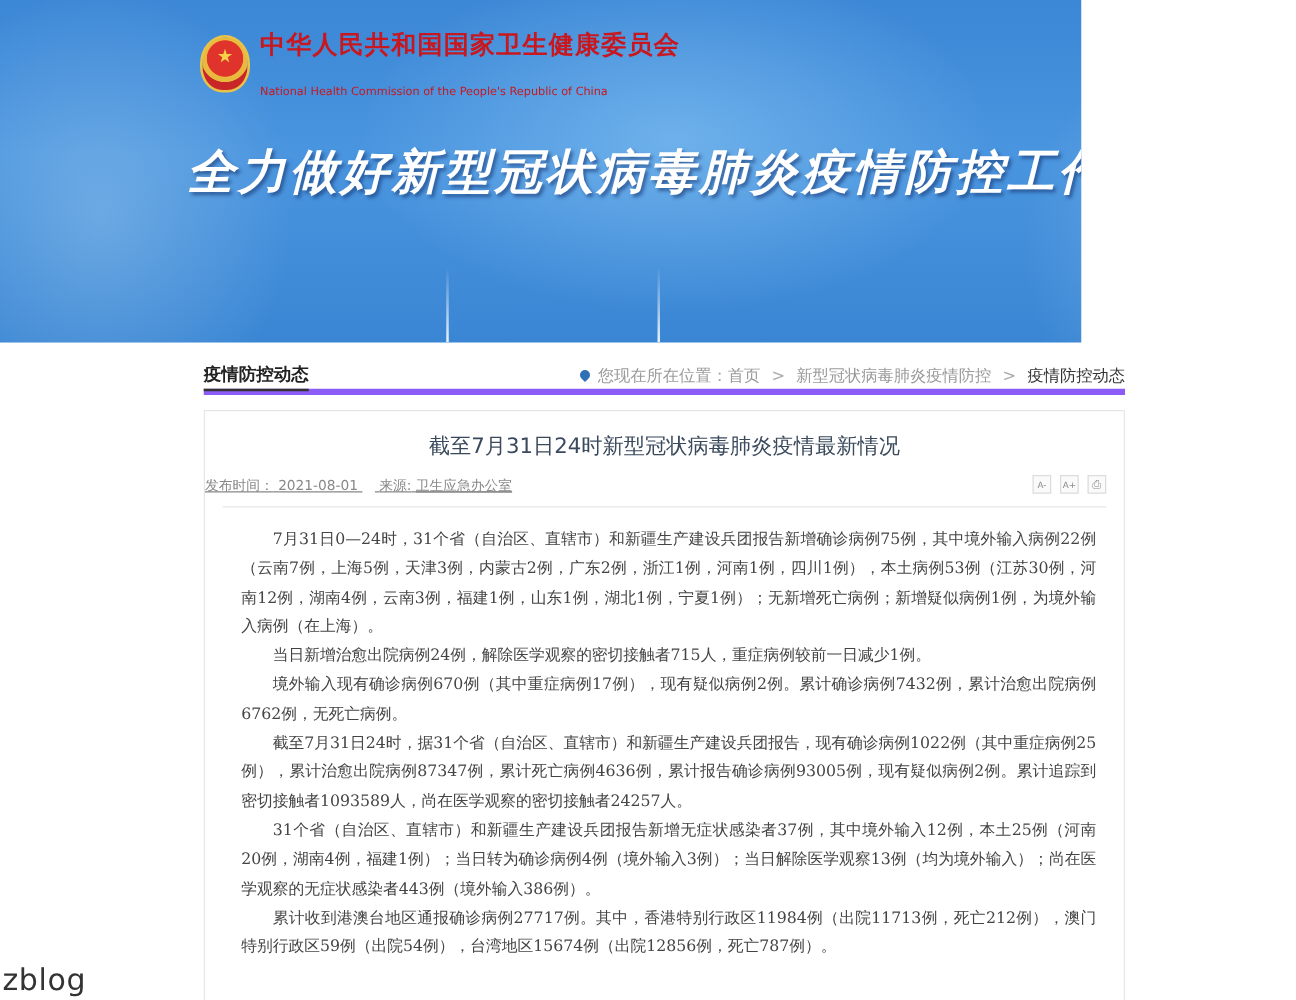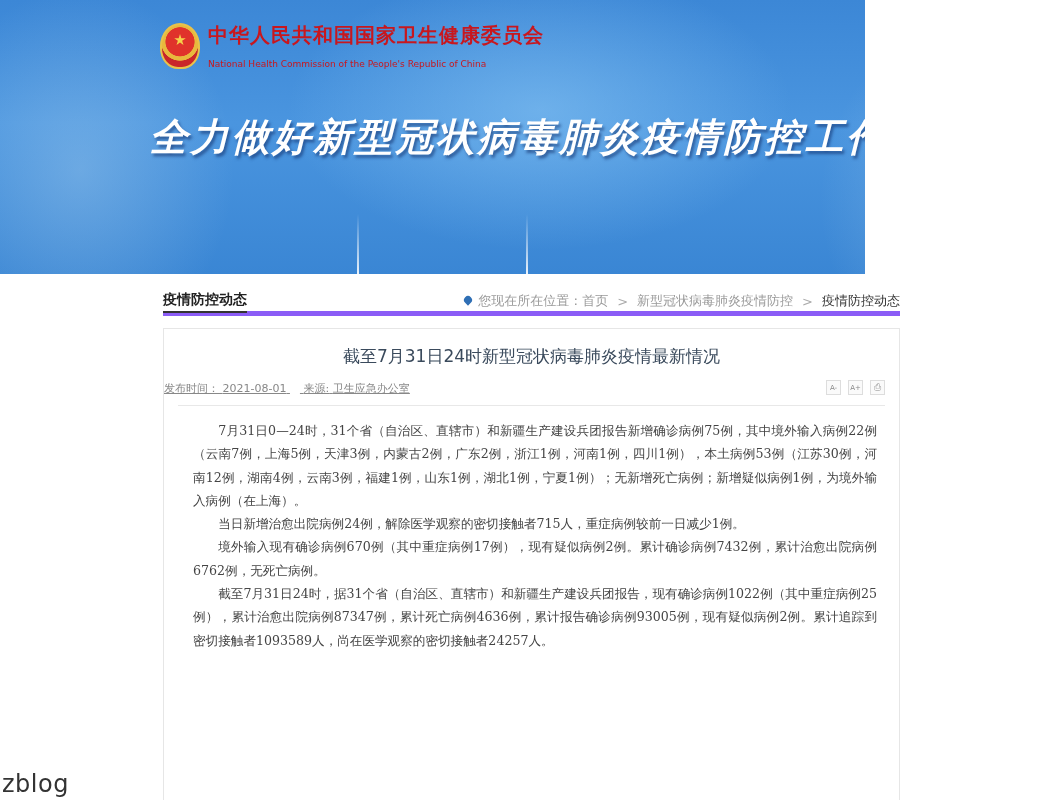--- a/index.html
+++ b/index.html
@@ -25,21 +25,21 @@
     width: 40px; height: 46px; border-radius: 50% 50% 45% 45%;
     background: radial-gradient(circle at 50% 40%, #e0332b 0 46%, #e8b93d 48% 60%, #c9262a 62% 100%);
     border: 2px solid #e9c24a; position: relative;
   }
   .emblem::after {
     content: ""; position: absolute; left: 12px; top: 9px; width: 12px; height: 12px;
     background: #f5d24a; clip-path: polygon(50% 0%, 61% 35%, 98% 35%, 68% 57%, 79% 91%, 50% 70%, 21% 91%, 32% 57%, 2% 35%, 39% 35%);
   }
   .logo-text { margin-left: 8px; }
   .logo-cn { color: #c8171e; font-weight: bold; font-size: 20px; letter-spacing: 1px; line-height: 26px; }
-  .logo-en { color: #c8171e; font-size: 9px; line-height: 12px; margin-top: 10px; }
+  .logo-en { color: #c8171e; font-size: 9px; line-height: 12px; margin-top: 20px; }
   .banner-slogan {
     position: absolute; left: 0; width: 1037px; top: 112px; text-align: center;
     color: #ffffff; font-size: 38px; font-weight: bold; letter-spacing: 3px;
     text-shadow: 2px 3px 3px rgba(20,50,110,0.6);
     font-style: italic;
   }
 
   
   .section-head { position: absolute; left: 163px; top: 286px; width: 737px; height: 30px; border-bottom: 5px solid #8b5cf6; }
   .section-title {
@@ -143,16 +143,18 @@
     </div>
   </div>
 
   <div class="divider"></div>
 
   <div class="body-text">
     <p>7月31日0—24时，31个省（自治区、直辖市）和新疆生产建设兵团报告新增确诊病例75例，其中境外输入病例22例（云南7例，上海5例，天津3例，内蒙古2例，广东2例，浙江1例，河南1例，四川1例），本土病例53例（江苏30例，河南12例，湖南4例，云南3例，福建1例，山东1例，湖北1例，宁夏1例）；无新增死亡病例；新增疑似病例1例，为境外输入病例（在上海）。</p>
     <p>当日新增治愈出院病例24例，解除医学观察的密切接触者715人，重症病例较前一日减少1例。</p>
     <p>境外输入现有确诊病例670例（其中重症病例17例），现有疑似病例2例。累计确诊病例7432例，累计治愈出院病例6762例，无死亡病例。</p>
     <p>截至7月31日24时，据31个省（自治区、直辖市）和新疆生产建设兵团报告，现有确诊病例1022例（其中重症病例25例），累计治愈出院病例87347例，累计死亡病例4636例，累计报告确诊病例93005例，现有疑似病例2例。累计追踪到密切接触者1093589人，尚在医学观察的密切接触者24257人。</p>
+    <p>31个省（自治区、直辖市）和新疆生产建设兵团报告新增无症状感染者37例，其中境外输入12例，本土25例（河南20例，湖南4例，福建1例）；当日转为确诊病例4例（境外输入3例）；当日解除医学观察13例（均为境外输入）；尚在医学观察的无症状感染者443例（境外输入386例）。</p>
+    <p>累计收到港澳台地区通报确诊病例27717例。其中，香港特别行政区11984例（出院11713例，死亡212例），澳门特别行政区59例（出院54例），台湾地区15674例（出院12856例，死亡787例）。</p>
   </div>
 </div>
 
 <div class="watermark">zblog</div>
 
 </body></html>

